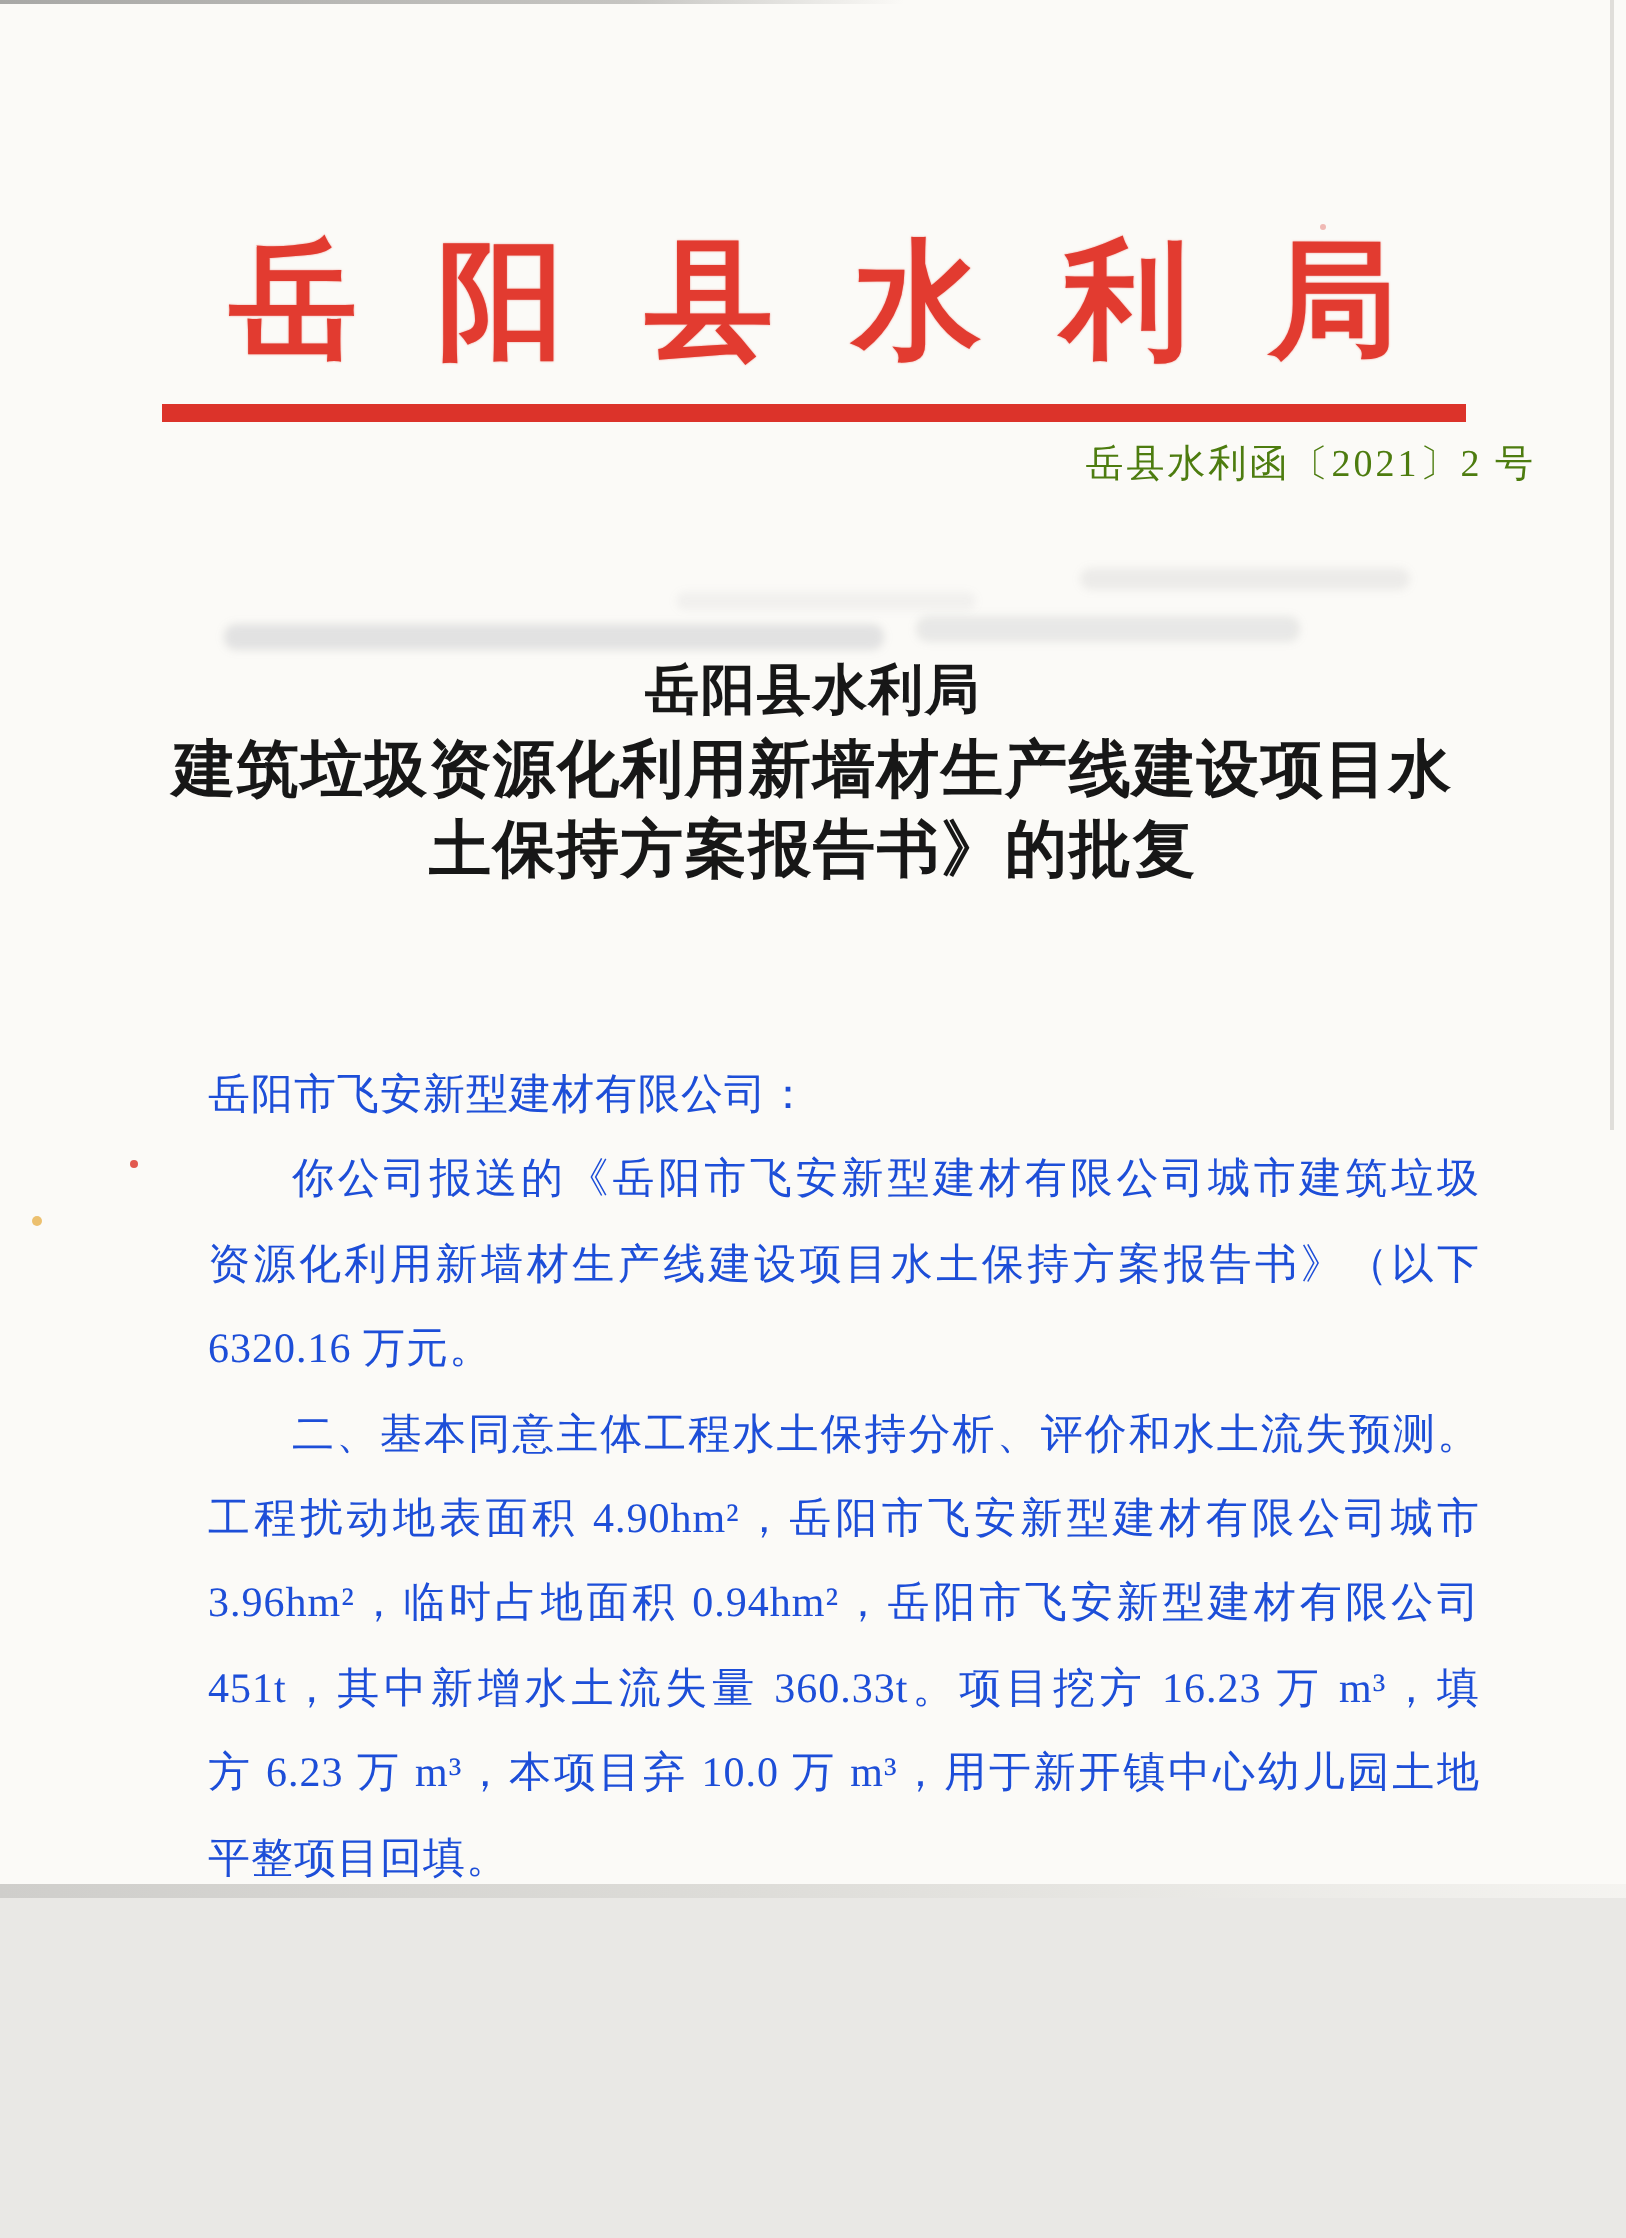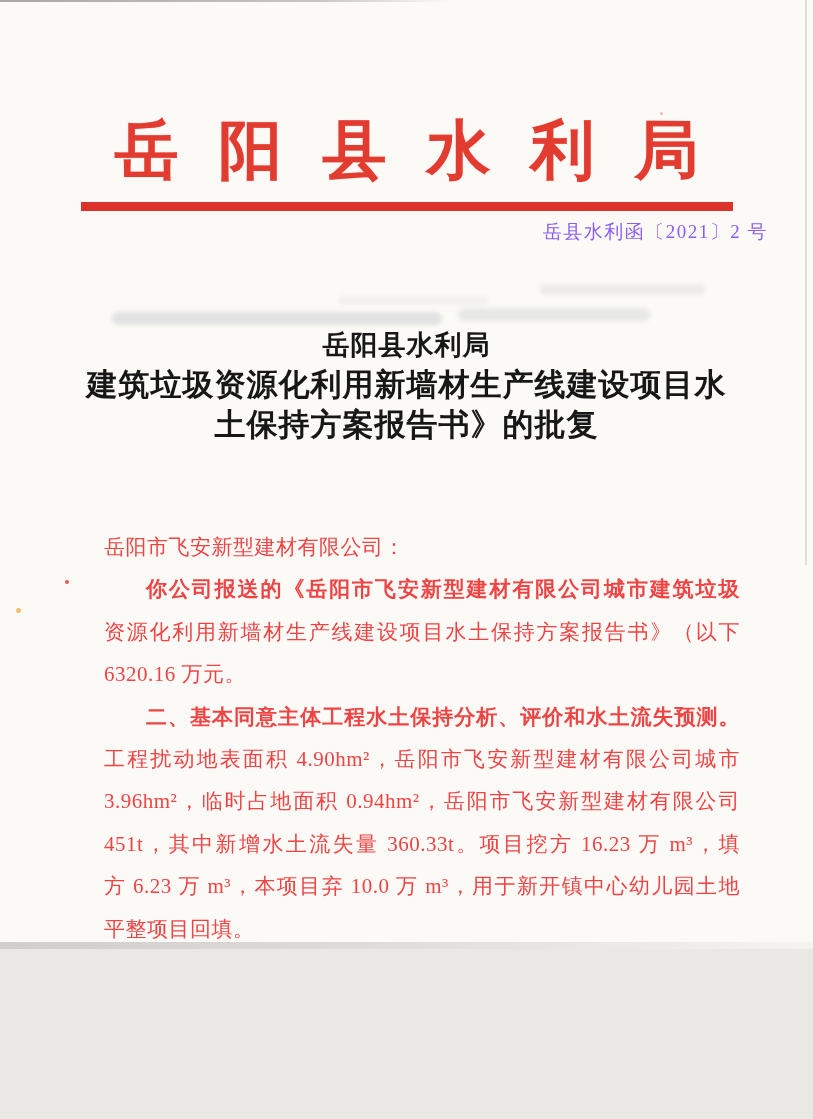--- a/index.html
+++ b/index.html
@@ -34,21 +34,21 @@
     left: 81px; right: 80px; top: 202px;
     height: 2px;
     border-top: 6px solid #dc332a;
     border-bottom: 3px solid #dc332a;
   }
   .doc-number {
     position: absolute;
     top: 219px; right: 45px;
     font-size: 19px;
     letter-spacing: 1.5px;
-    color: #8b5cf6;
+    color: #4d7c0f;
     white-space: nowrap;
   }
 
   
   .title-block {
     position: absolute;
     top: 325px; left: 48px; right: 48px;
     text-align: center;
     font-weight: bold;
     color: #171717;
@@ -57,29 +57,29 @@
   .title-block .t-small { font-size: 27px; }
   .title-block .t-big { font-size: 31px; }
 
   
   .body-block {
     position: absolute;
     top: 526px; left: 104px; right: 73px;
     font-size: 21px;
     line-height: 42.4px;
     letter-spacing: 0.5px;
-    color: #ef4444;
+    color: #1d4ed8;
   }
   .b-line { min-height: 42.4px; }
   .b-fill {
     text-align: justify;
     text-align-last: justify;
     text-justify: inter-character;
   }
-  .b-indent { text-indent: 2em; font-weight: bold; }
+  .b-indent { text-indent: 2em; }
 
   
   .rule-bottom {
     position: absolute;
     left: 83px; right: 74px; top: 1022px;
     height: 3px;
     border-top: 2px solid #dc332a;
     border-bottom: 6px solid #dc332a;
   }
 

